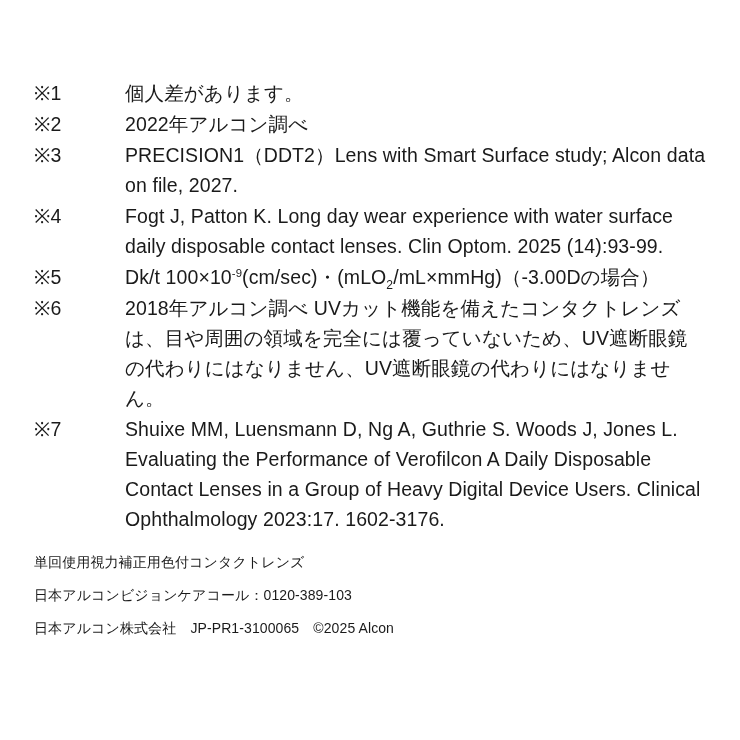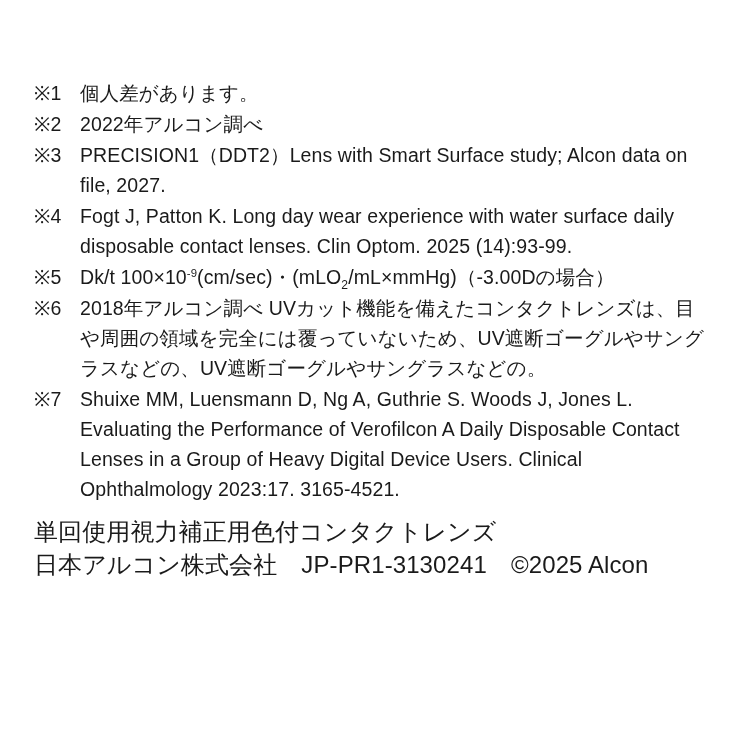--- a/index.html
+++ b/index.html
@@ -35,26 +35,27 @@
     margin-bottom: 1px;
   }
   .footnote-marker {
     flex: 0 0 auto;
     width: 46px;
     white-space: nowrap;
   }
   .footnote-text {
     flex: 1 1 auto;
     white-space: pre-wrap;
+    margin-left: 45px;
   }
   .legal {
     margin-top: 13px;
   }
   .legal-line {
-    font-size: 24px;
+    font-size: 14px;
     line-height: 30px;
     letter-spacing: 0.1px;
     margin-bottom: 3px;
     white-space: pre-wrap;
   }
   sup {
     font-size: 0.58em;
     vertical-align: super;
     line-height: 0;
   }
@@ -91,28 +92,29 @@
       <span class="footnote-text">Fogt J, Patton K. Long day wear experience with water surface daily disposable contact lenses. Clin Optom. 2025 (14):93-99.</span>
     </div>
 
     <div class="footnote">
       <span class="footnote-marker">※5</span>
       <span class="footnote-text">Dk/t 100×10<sup>-9</sup>(cm/sec)・(mLO<sub>2</sub>/mL×mmHg)（-3.00Dの場合）</span>
     </div>
 
     <div class="footnote">
       <span class="footnote-marker">※6</span>
-      <span class="footnote-text">2018年アルコン調べ UVカット機能を備えたコンタクトレンズは、目や周囲の領域を完全には覆っていないため、UV遮断ゴーグルやサングラスなどの、UV遮断ゴーグルやサングラスなどの。</span>
+      <span class="footnote-text">2018年アルコン調べ UVカット機能を備えたコンタクトレンズは、目や周囲の領域を完全には覆っていないため、UV遮断眼鏡の代わりにはなりません、UV遮断眼鏡の代わりにはなりません。</span>
     </div>
 
     <div class="footnote">
       <span class="footnote-marker">※7</span>
-      <span class="footnote-text">Shuixe MM, Luensmann D, Ng A, Guthrie S. Woods J, Jones L. Evaluating the Performance of Verofilcon A Daily Disposable Contact Lenses in a Group of Heavy Digital Device Users. Clinical Ophthalmology 2023:17. 3165-4521.</span>
+      <span class="footnote-text">Shuixe MM, Luensmann D, Ng A, Guthrie S. Woods J, Jones L. Evaluating the Performance of Verofilcon A Daily Disposable Contact Lenses in a Group of Heavy Digital Device Users. Clinical Ophthalmology 2023:17. 1602-3176.</span>
     </div>
 
   </div>
 
   <div class="legal">
     <div class="legal-line">単回使用視力補正用色付コンタクトレンズ</div>
-    <div class="legal-line">日本アルコン株式会社　JP-PR1-3130241　©2025 Alcon</div>
+    <div class="legal-line">日本アルコンビジョンケアコール：0120-389-103</div>
+    <div class="legal-line">日本アルコン株式会社　JP-PR1-3100065　©2025 Alcon</div>
   </div>
 
 </div>
 
 </body></html>

